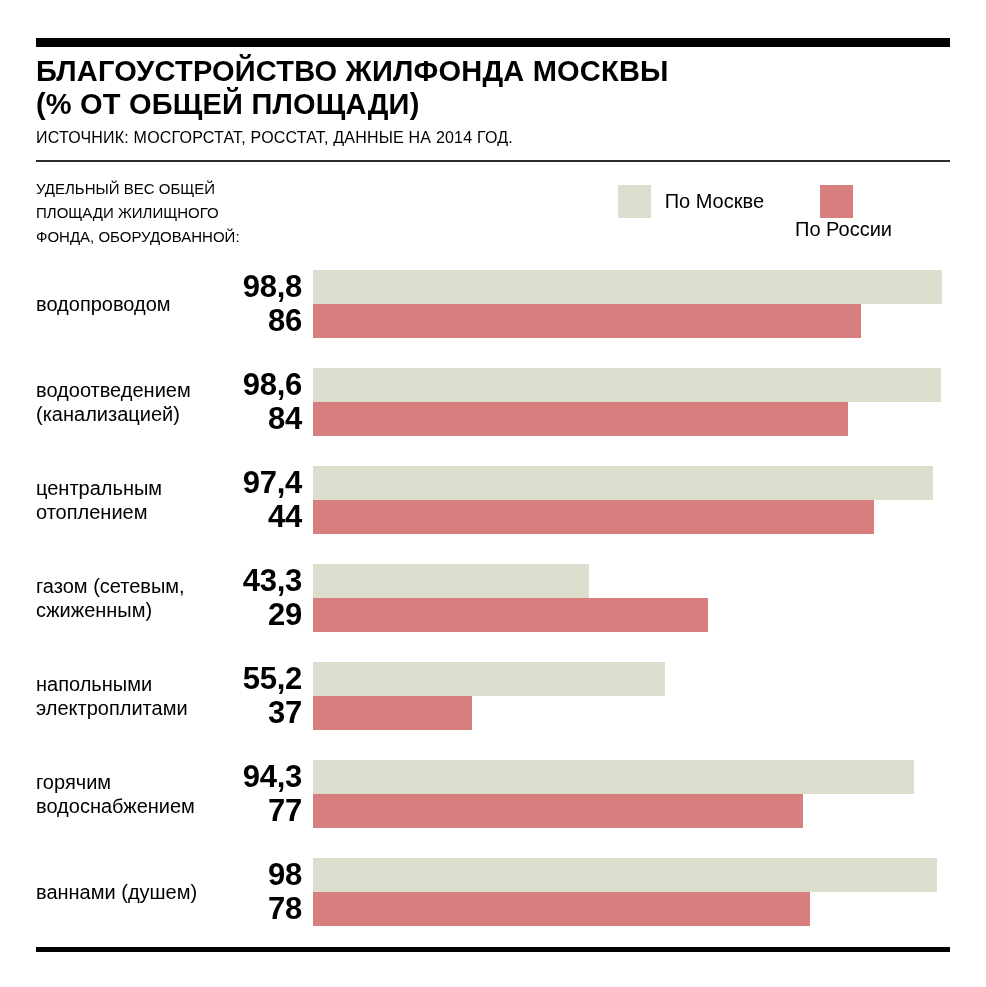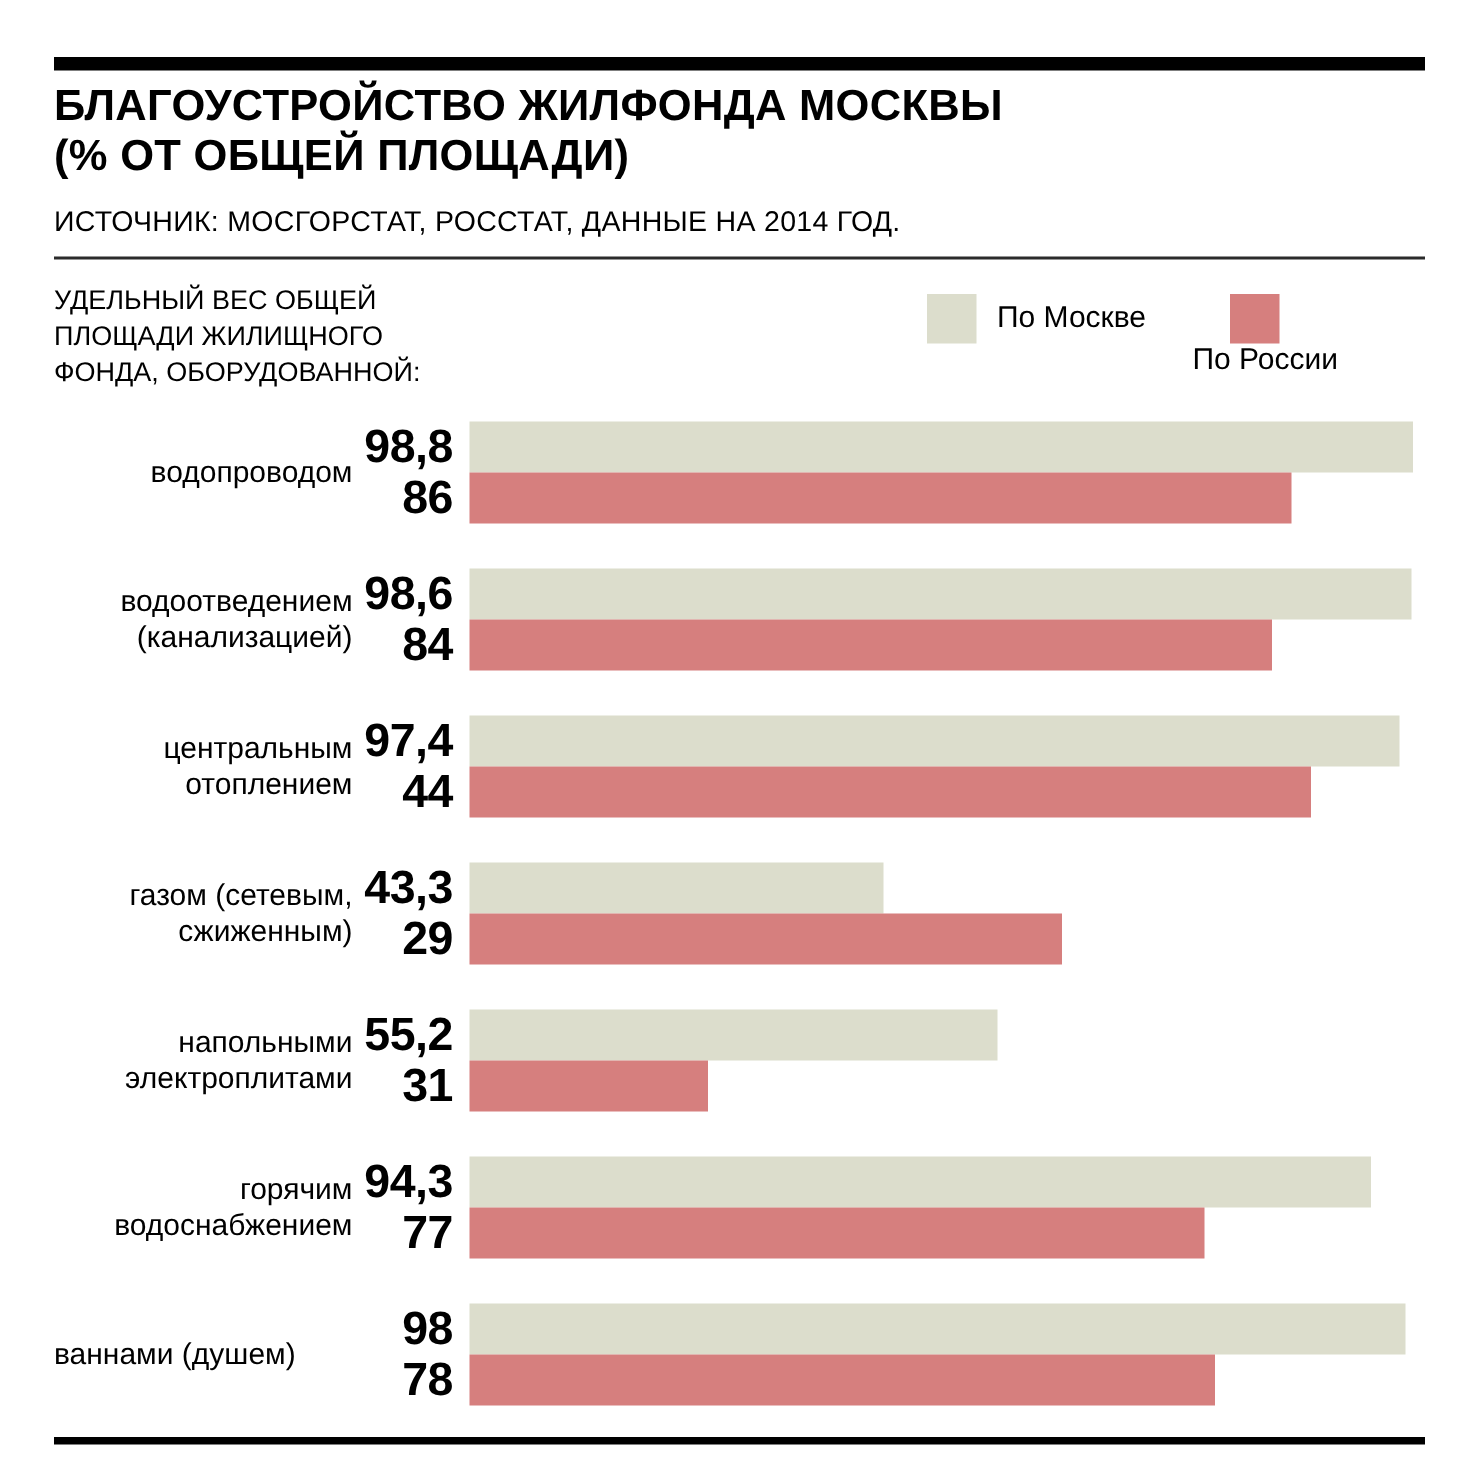--- a/index.html
+++ b/index.html
@@ -20,34 +20,34 @@
   .title {
     margin: 8px 0 0 0;
     font-size: 29px;
     line-height: 33px;
     font-weight: bold;
     letter-spacing: 0.2px;
   }
   .title span { display: block; }
 
   .source {
-    margin-top: 17px;
-    font-size: 19px;
+    margin-top: 6px;
+    font-size: 16px;
     line-height: 21px;
     letter-spacing: 0.2px;
   }
 
   .intro {
     display: flex;
     align-items: center;
     margin-top: 15px;
     height: 72px;
   }
   .descriptor {
-    font-size: 18px;
+    font-size: 15px;
     line-height: 24px;
     white-space: pre-line;
     align-self: flex-start;
   }
   .legend {
     display: flex;
     align-items: flex-start;
     margin-left: auto;
     margin-right: 58px;
   }
@@ -55,21 +55,21 @@
   .legend-item + .legend-item { margin-left: 17px; flex-direction: column; }
   .legend-swatch { width: 33px; height: 33px; }
   .legend-label { margin-left: 14px; font-size: 20px; }
 
   .chart { margin-top: 21px; }
   .row {
     display: grid;
     grid-template-columns: 199px 67px 1fr;
     height: 68px;
   }
-  .row:not(:last-child) { margin-bottom: 30px; text-align: right; }
+  .row:not(:last-child) { margin-bottom: 30px; }
   .cat {
     font-size: 20px;
     line-height: 24px;
     white-space: pre-line;
     align-self: center;
   }
   .vals { display: flex; flex-direction: column; }
   .val {
     height: 34px;
     display: flex;
@@ -164,21 +164,21 @@
       <div class="bar bar-moscow" style="width: 43.3%; background: rgb(220, 221, 204);"></div>
       <div class="bar bar-russia" style="width: 62%; background: rgb(214, 127, 126);"></div>
     </div>
   </div>
 
   <div class="row">
     <div class="cat">напольными
 электроплитами</div>
     <div class="vals">
       <div class="val">55,2</div>
-      <div class="val">31</div>
+      <div class="val">37</div>
     </div>
     <div class="bars">
       <div class="bar bar-moscow" style="width: 55.2%; background: rgb(220, 221, 204);"></div>
       <div class="bar bar-russia" style="width: 25%; background: rgb(214, 127, 126);"></div>
     </div>
   </div>
 
   <div class="row">
     <div class="cat">горячим
 водоснабжением</div>

